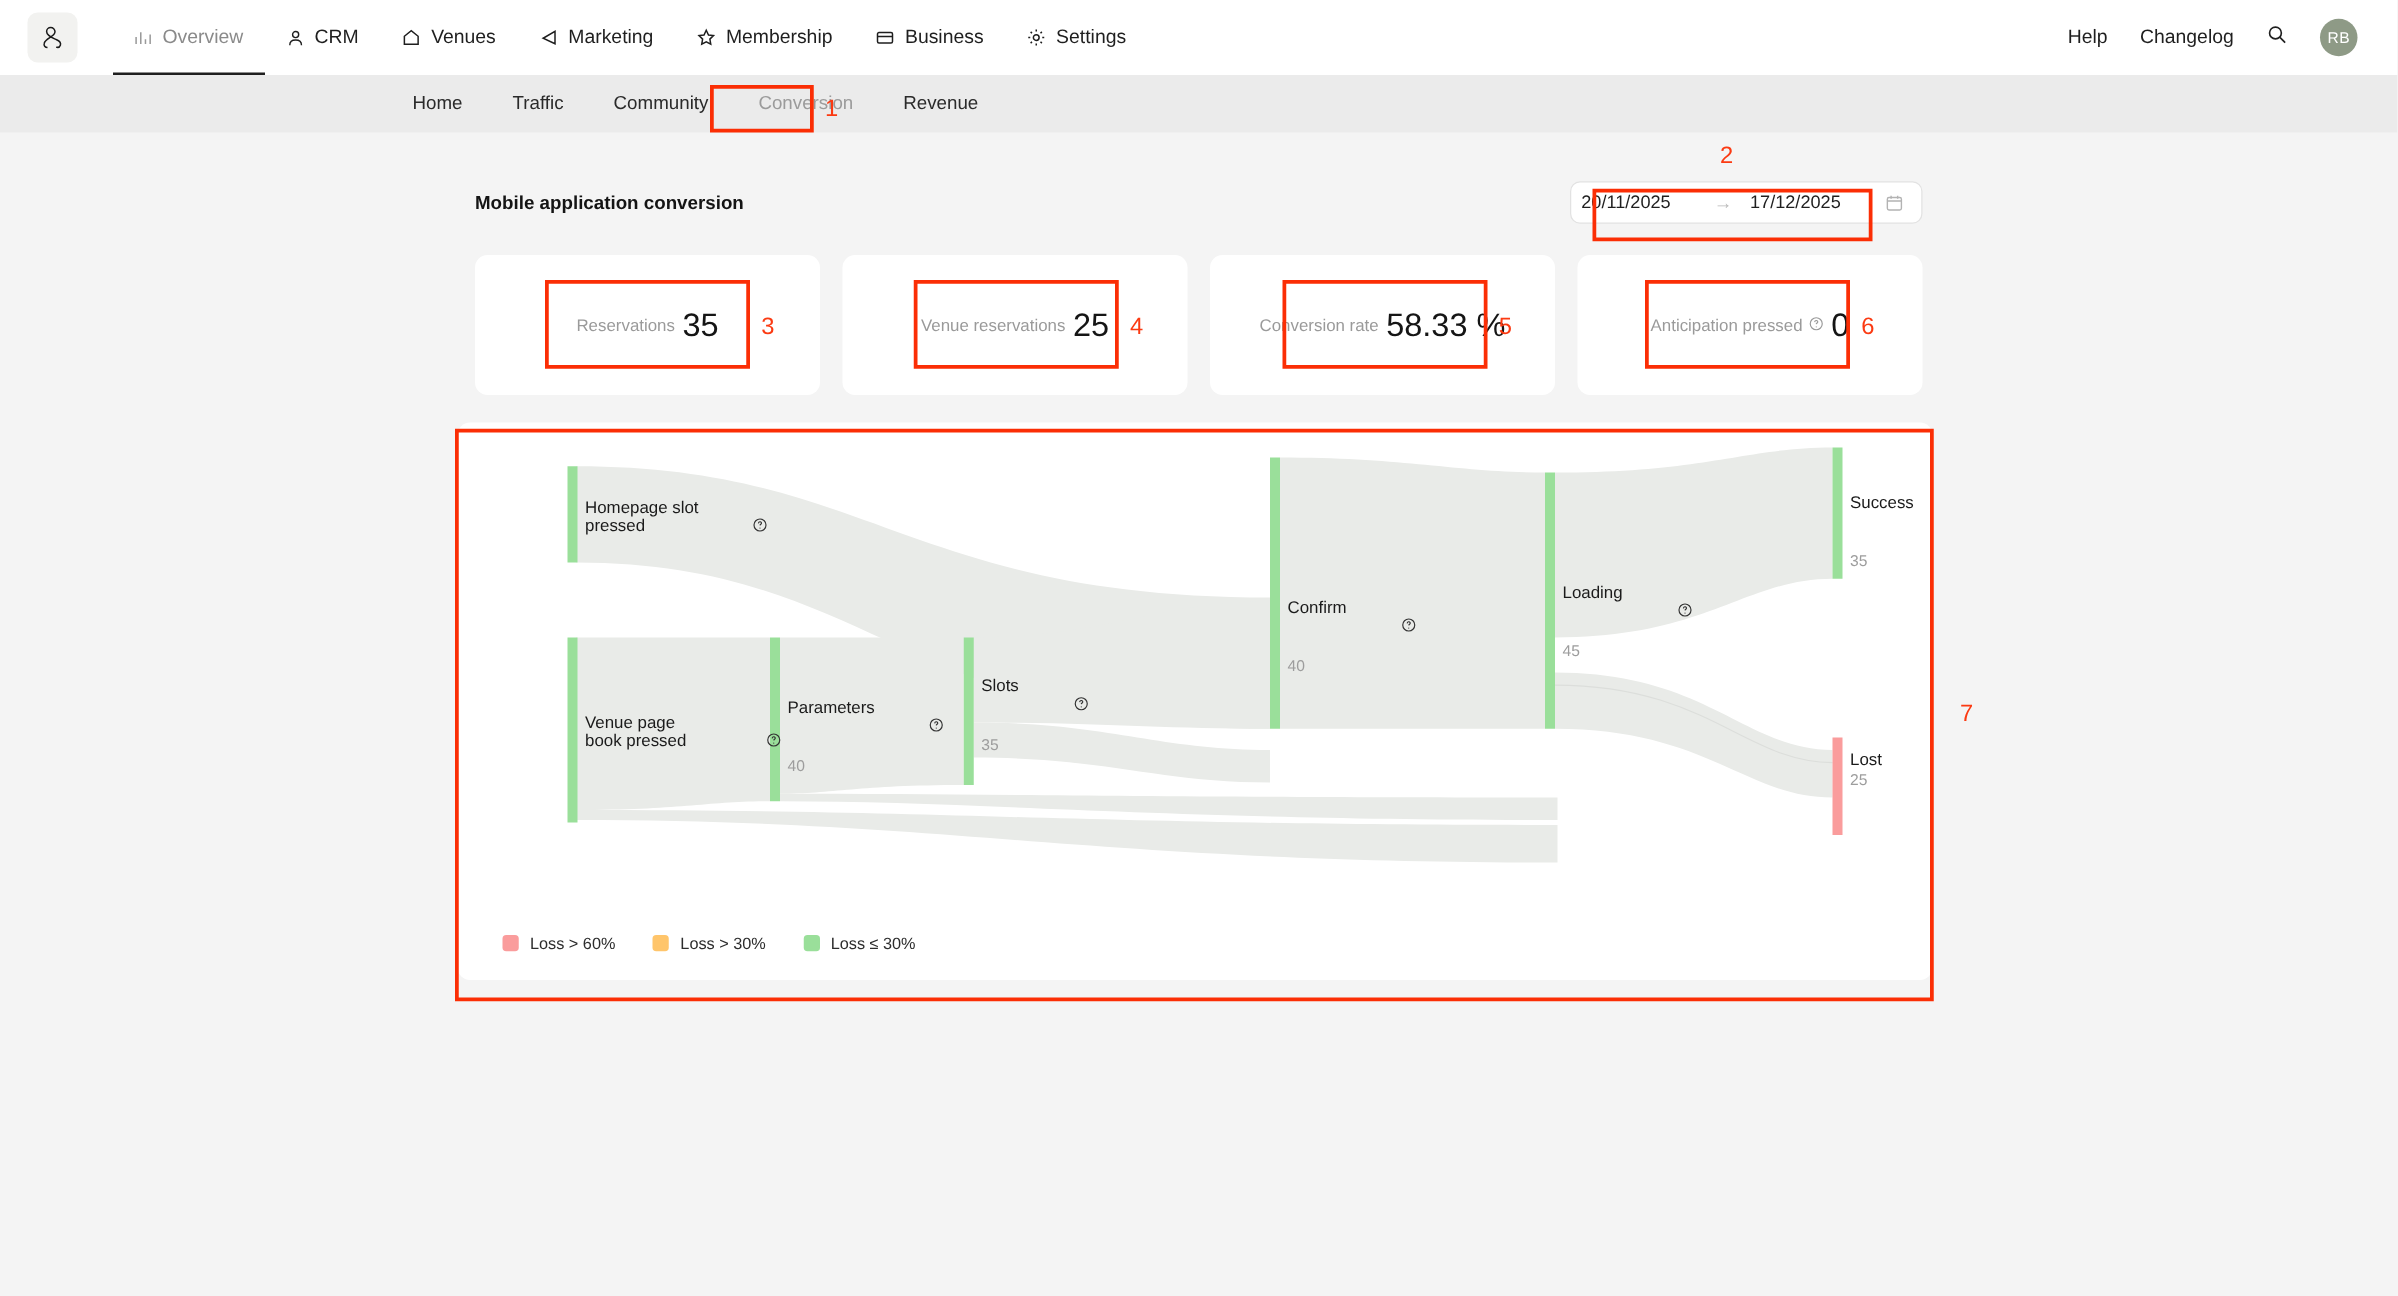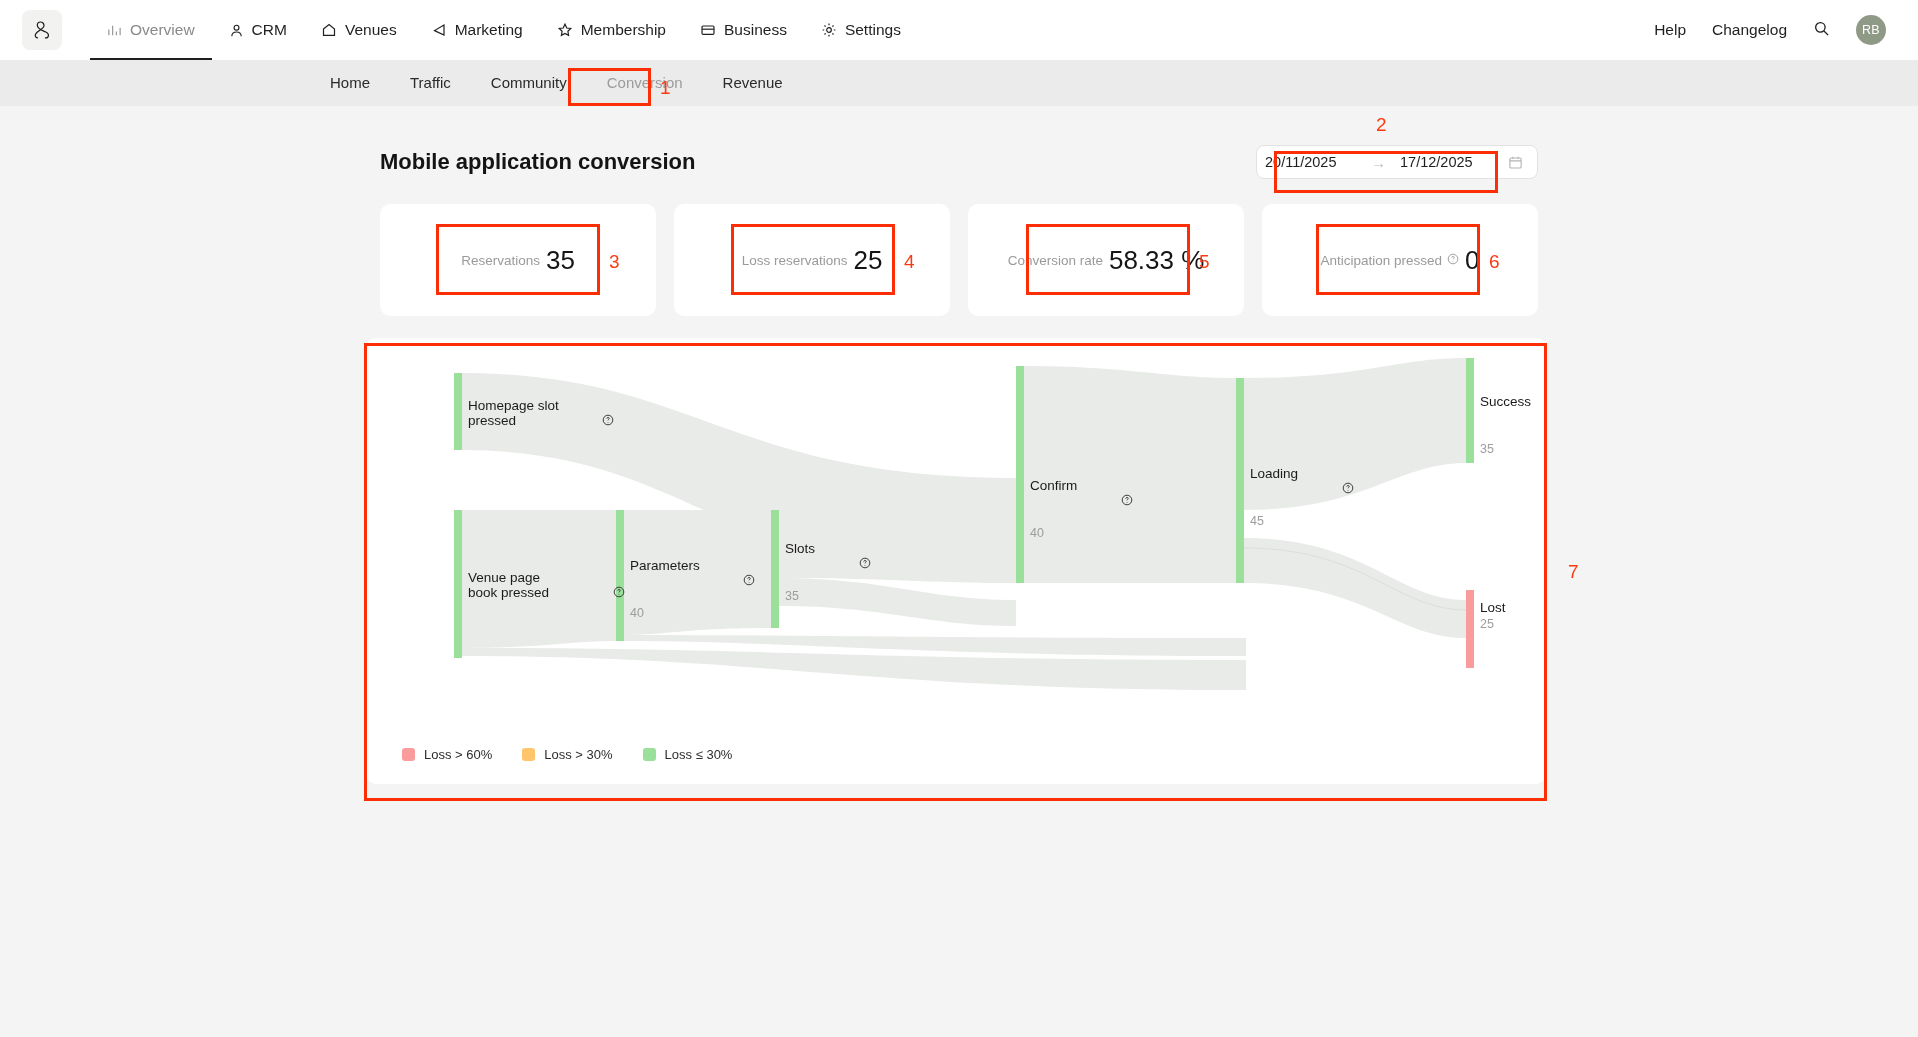--- a/index.html
+++ b/index.html
@@ -57,21 +57,21 @@
   }
   .subtab.current { color: #9b9b9b; }
 
   
   .page { padding: 0 0 0 0; position: relative; }
   .pagehead {
     display: flex; align-items: center;
     margin: 36px 0 0 0; padding: 0 380px 0 380px;
     height: 40px;
   }
-  .ptitle { font-size: 22px; font-weight: bold; color: #141414; }
+  .ptitle { font-size: 15px; font-weight: bold; color: #141414; }
 
   .daterange {
     margin-left: auto;
     display: flex; align-items: center;
     background: #fff; border: 1px solid #e2e2e2; border-radius: 8px;
     height: 34px; padding: 0 4px 0 0;
   }
   .dr-fields {
     display: flex; align-items: center; height: 32px;
     padding: 0 8px;
@@ -252,21 +252,21 @@
   <div class="kpis">
     <div class="kpi">
       <div class="kpi-label">
         <span>Reservations</span>
       </div>
       <div class="kpi-value">35</div>
     </div>
 
     <div class="kpi">
       <div class="kpi-label">
-        <span>Loss reservations</span>
+        <span>Venue reservations</span>
       </div>
       <div class="kpi-value">25</div>
     </div>
 
     <div class="kpi">
       <div class="kpi-label">
         <span>Conversion rate</span>
       </div>
       <div class="kpi-value">58.33 %</div>
     </div>

